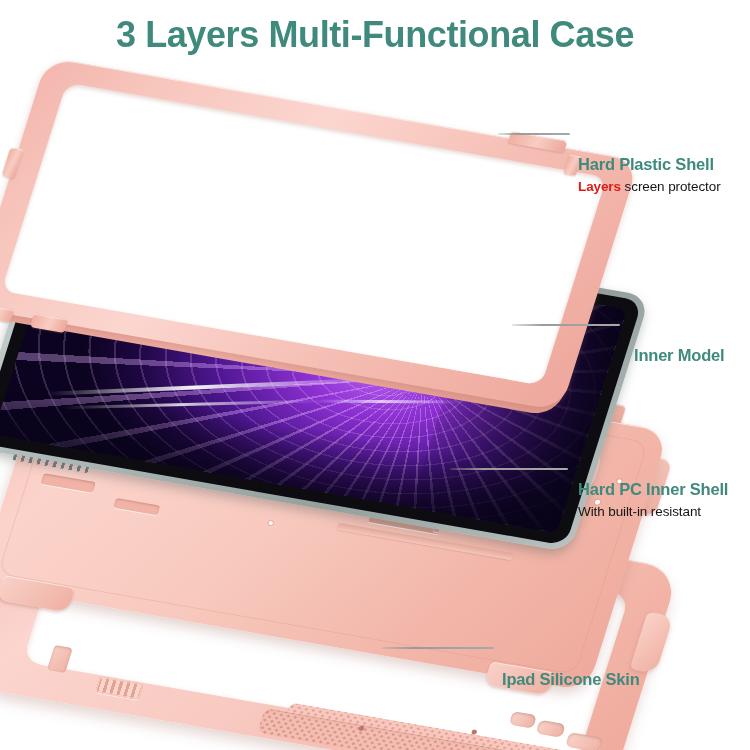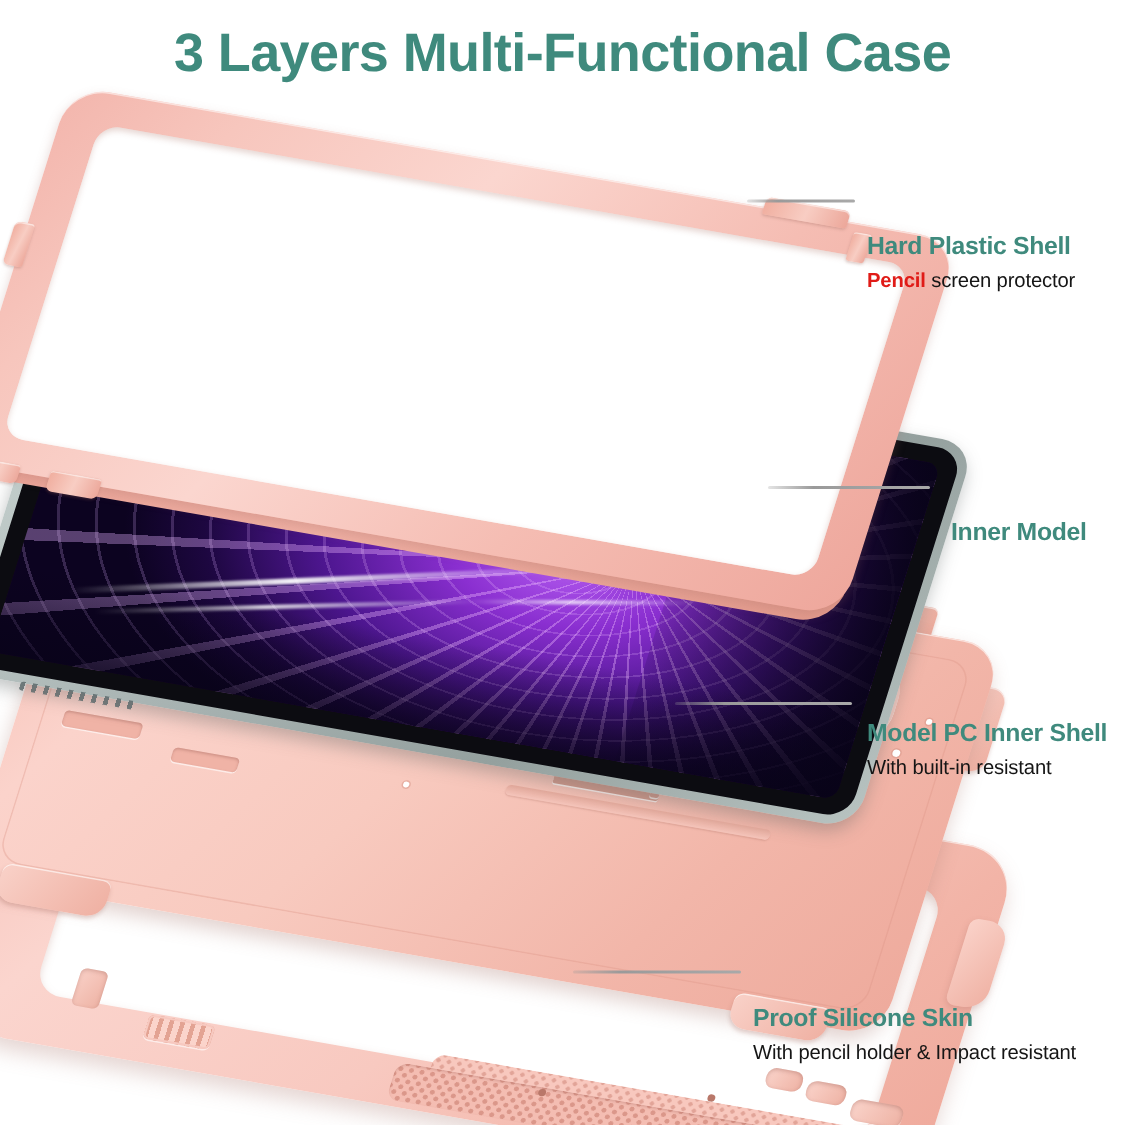--- a/index.html
+++ b/index.html
@@ -499,33 +499,32 @@
       <div class="nub" id="shell-nub-c"></div>
       <div class="nub" id="shell-nub-d"></div>
       <div class="nub" id="shell-nub-e"></div>
     </div>
 
   </div>
 
   <div class="leader" style="left:498px; top:133px; width:72px;"></div>
   <div class="callout" id="callout-shell" style="left:578px; top:122px;">
     <div class="callout-title">Hard Plastic Shell</div>
-    <div class="callout-sub"><span class="emph">Pencil</span><span> screen protector</span></div>
+    <div class="callout-sub"><span class="emph">Layers</span><span> screen protector</span></div>
   </div>
 
   <div class="leader" style="left:512px; top:324px; width:108px;"></div>
   <div class="callout" id="callout-ipad" style="left:634px; top:313px;">
     <div class="callout-title">Inner Model</div>
   </div>
 
   <div class="leader" style="left:450px; top:468px; width:118px;"></div>
   <div class="callout" id="callout-inner" style="left:578px; top:447px;">
-    <div class="callout-title">Model PC Inner Shell</div>
+    <div class="callout-title">Hard PC Inner Shell</div>
     <div class="callout-sub">With built-in resistant</div>
   </div>
 
   <div class="leader" style="left:382px; top:647px; width:112px;"></div>
   <div class="callout" id="callout-silicone" style="left:502px; top:637px;">
-    <div class="callout-title">Proof Silicone Skin</div>
-    <div class="callout-sub">With pencil holder &amp; Impact resistant</div>
+    <div class="callout-title">Ipad Silicone Skin</div>
   </div>
 
 </div>
 
 </body></html>

